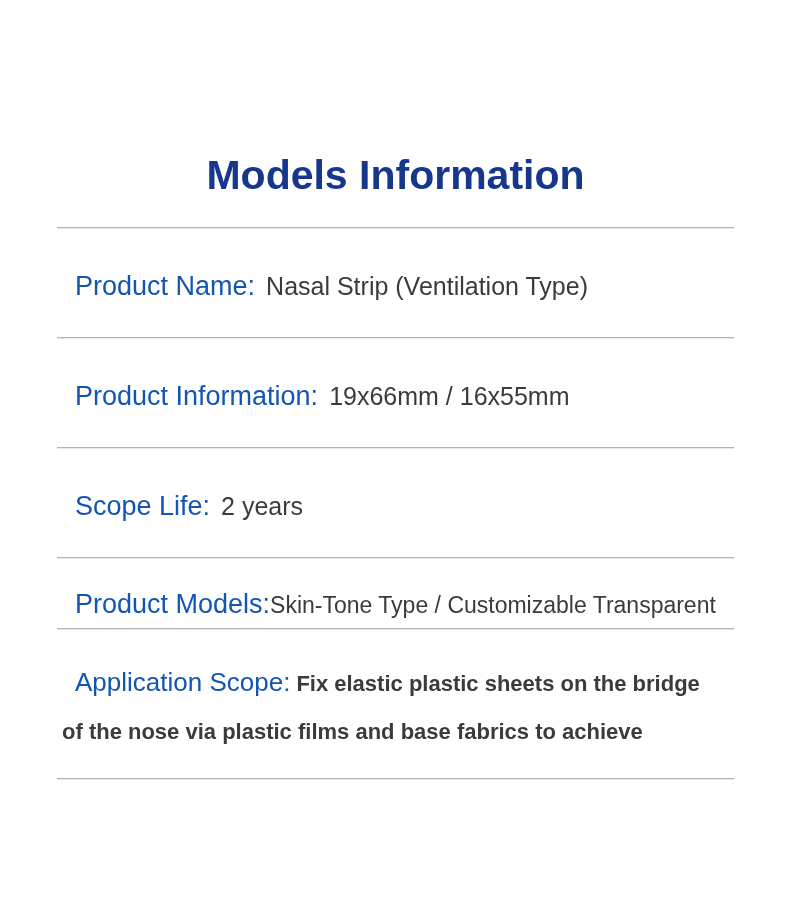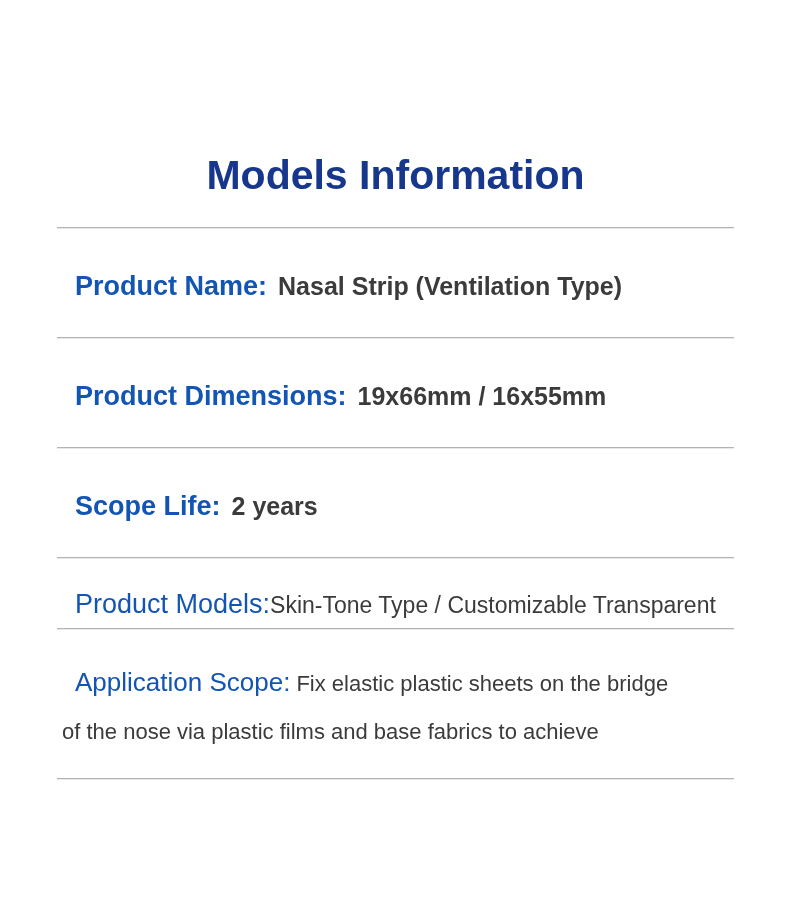--- a/index.html
+++ b/index.html
@@ -34,21 +34,20 @@
     border-bottom: 1px solid #e8e8e8;
   }
   .row {
     padding-left: 5px;
     text-indent: 13px; 
   }
   .row-single {
     padding-top: 43px;
     padding-bottom: 33px;
     line-height: 29px;
-    font-weight: bold;
   }
   .row-models {
     padding-top: 29px;
     padding-bottom: 4px;
     line-height: 32px;
   }
   .row-scope {
     padding-top: 29px;
     padding-bottom: 23px;
     line-height: 46px;
@@ -56,21 +55,21 @@
   .label {
     color: #1355b2;
     font-size: 27px;
   }
   .val {
     color: #3b3b3b;
     font-size: 25px;
   }
   .val-gap { margin-left: 11px; }
   .row-models .val { font-size: 23px; }
-  .row-scope .val { font-size: 22px; }
+  .row-scope .val { font-size: 22px; font-weight: bold; }
   .row-scope .label { font-size: 26px; text-align: center; }
   .val-block { display: block; text-indent: 0; }
   .small-gap { margin-left: 6px; }
 </style>
 </head>
 <body>
 
 <div class="content">
 
   <h1 class="page-title">Models Information</h1>
@@ -78,21 +77,21 @@
 
   <div class="rule"></div>
 
   <div class="row row-single">
     <span class="label">Product Name:</span><span class="val val-gap">Nasal Strip (Ventilation Type)</span>
   </div>
 
   <div class="rule"></div>
 
   <div class="row row-single">
-    <span class="label">Product Dimensions:</span><span class="val val-gap">19x66mm / 16x55mm</span>
+    <span class="label">Product Information:</span><span class="val val-gap">19x66mm / 16x55mm</span>
   </div>
 
   <div class="rule"></div>
 
   <div class="row row-single">
     <span class="label">Scope Life:</span><span class="val val-gap">2 years</span>
   </div>
 
   <div class="rule"></div>
 

